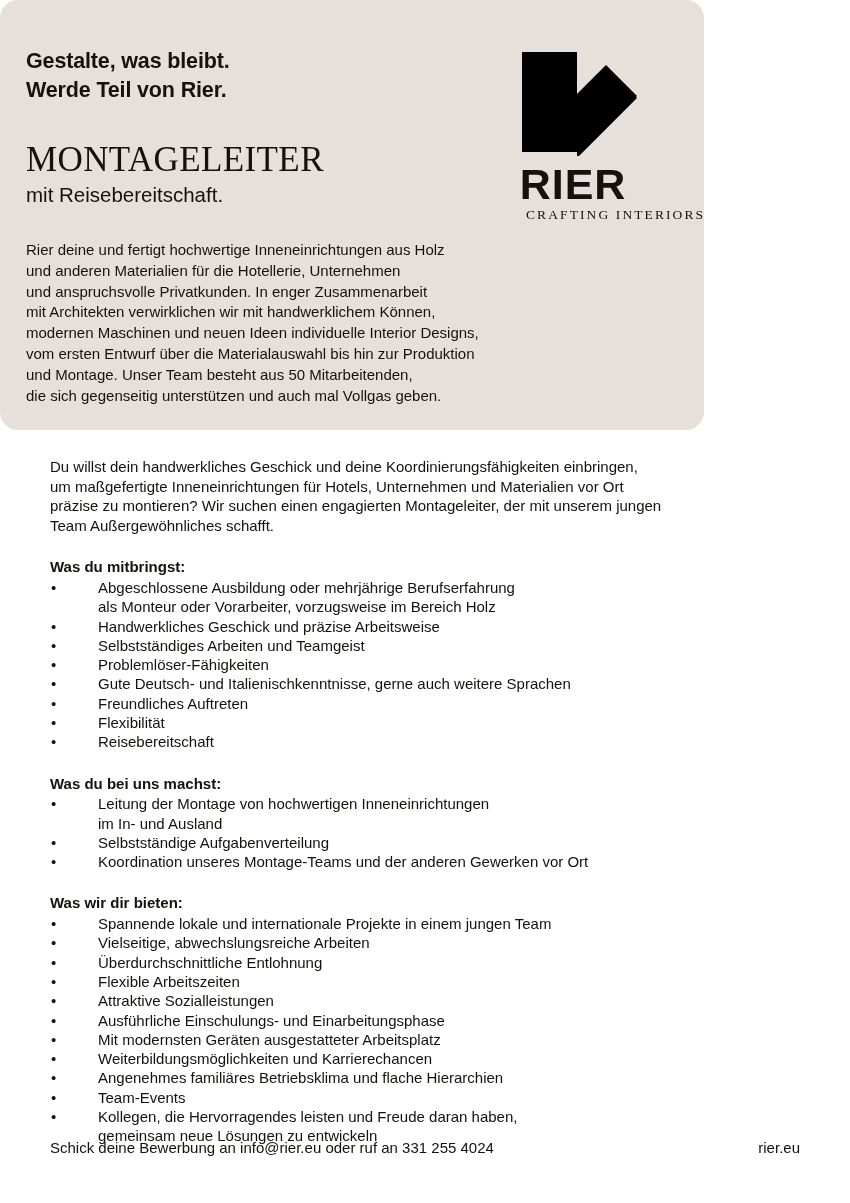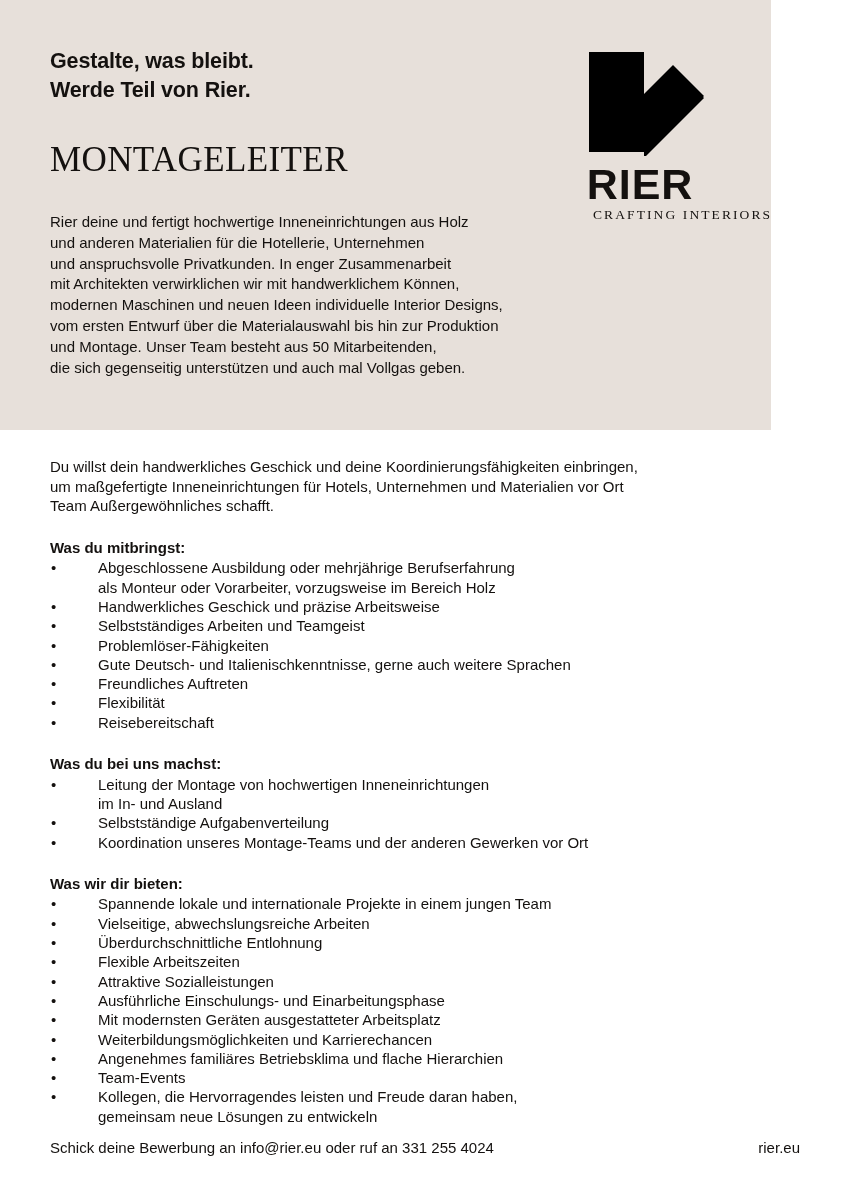--- a/index.html
+++ b/index.html
@@ -13,24 +13,25 @@
     font-family: "Liberation Sans", sans-serif;
     color: #14110f;
     overflow: hidden;
     position: relative;
   }
 
   
   .hero {
     background: #e7e0da;
     height: 430px;
-    width: 771px;
+    width: 704px;
     position: relative;
     box-sizing: border-box;
-    padding: 47px 0 0 50px;
+    padding: 47px 0 0 26px;
+    border-radius: 18px;
   }
 
   .headline {
     font-size: 21.5px;
     font-weight: bold;
     line-height: 28.5px;
     letter-spacing: -0.15px;
     margin: 0;
   }
   .headline div { white-space: pre; }
@@ -151,20 +152,21 @@
 <body>
 
 <div class="hero">
 
   <div class="headline">
       <div>Gestalte, was bleibt.</div>
       <div>Werde Teil von Rier.</div>
     </div>
 
   <div class="job-title">MONTAGELEITER</div>
+  <div class="job-subtitle">mit Reisebereitschaft.</div>
 
   <div class="intro">
       <div>Rier deine und fertigt hochwertige Inneneinrichtungen aus Holz</div>
       <div>und anderen Materialien für die Hotellerie, Unternehmen</div>
       <div>und anspruchsvolle Privatkunden. In enger Zusammenarbeit</div>
       <div>mit Architekten verwirklichen wir mit handwerklichem Können,</div>
       <div>modernen Maschinen und neuen Ideen individuelle Interior Designs,</div>
       <div>vom ersten Entwurf über die Materialauswahl bis hin zur Produktion</div>
       <div>und Montage. Unser Team besteht aus 50 Mitarbeitenden,</div>
       <div>die sich gegenseitig unterstützen und auch mal Vollgas geben.</div>
@@ -181,20 +183,21 @@
     <div class="logo-tag">CRAFTING INTERIORS</div>
   </div>
 
 </div>
 
 <div class="body-area">
 
   <div class="lead">
       <div>Du willst dein handwerkliches Geschick und deine Koordinierungsfähigkeiten einbringen,</div>
       <div>um maßgefertigte Inneneinrichtungen für Hotels, Unternehmen und Materialien vor Ort</div>
+      <div>präzise zu montieren? Wir suchen einen engagierten Montageleiter, der mit unserem jungen</div>
       <div>Team Außergewöhnliches schafft.</div>
     </div>
 
   <div id="sections-root">
       <div class="section">
         <div class="section-title">Was du mitbringst:</div>
         <ul class="bullets">
           <li>
             <span class="dot">•</span>
             <span class="txt">Abgeschlossene Ausbildung oder mehrjährige Berufserfahrung</span>

